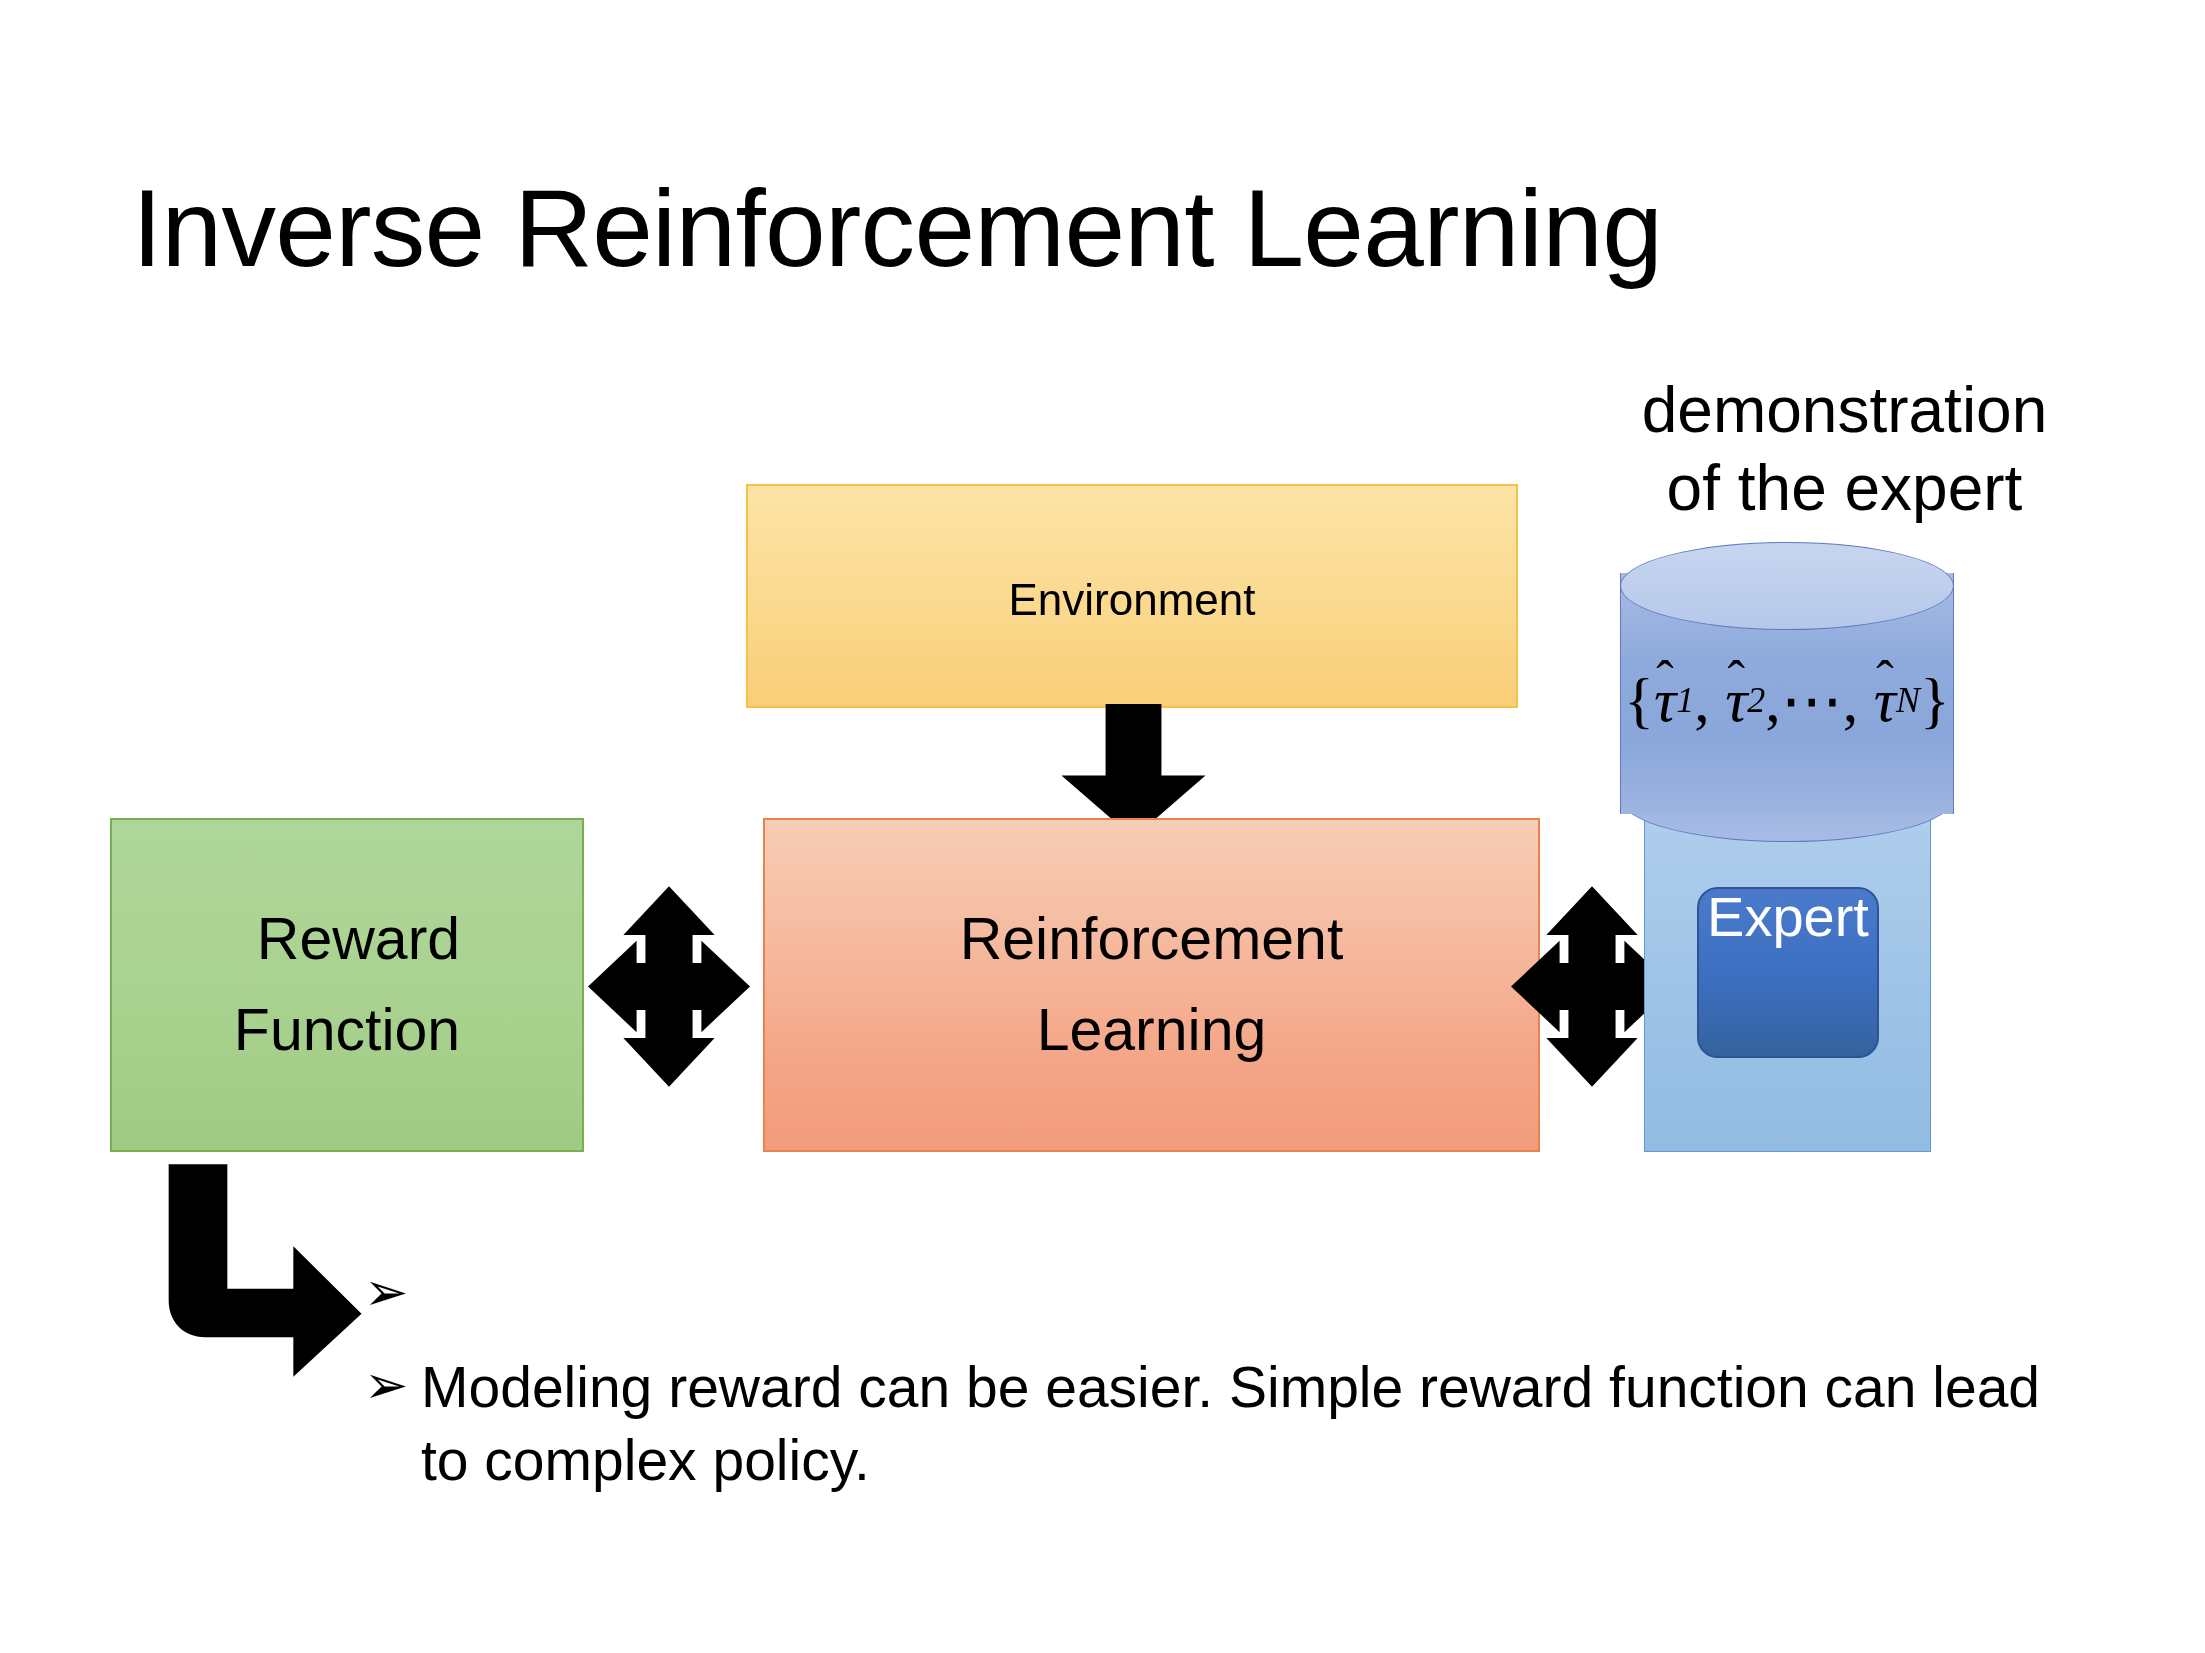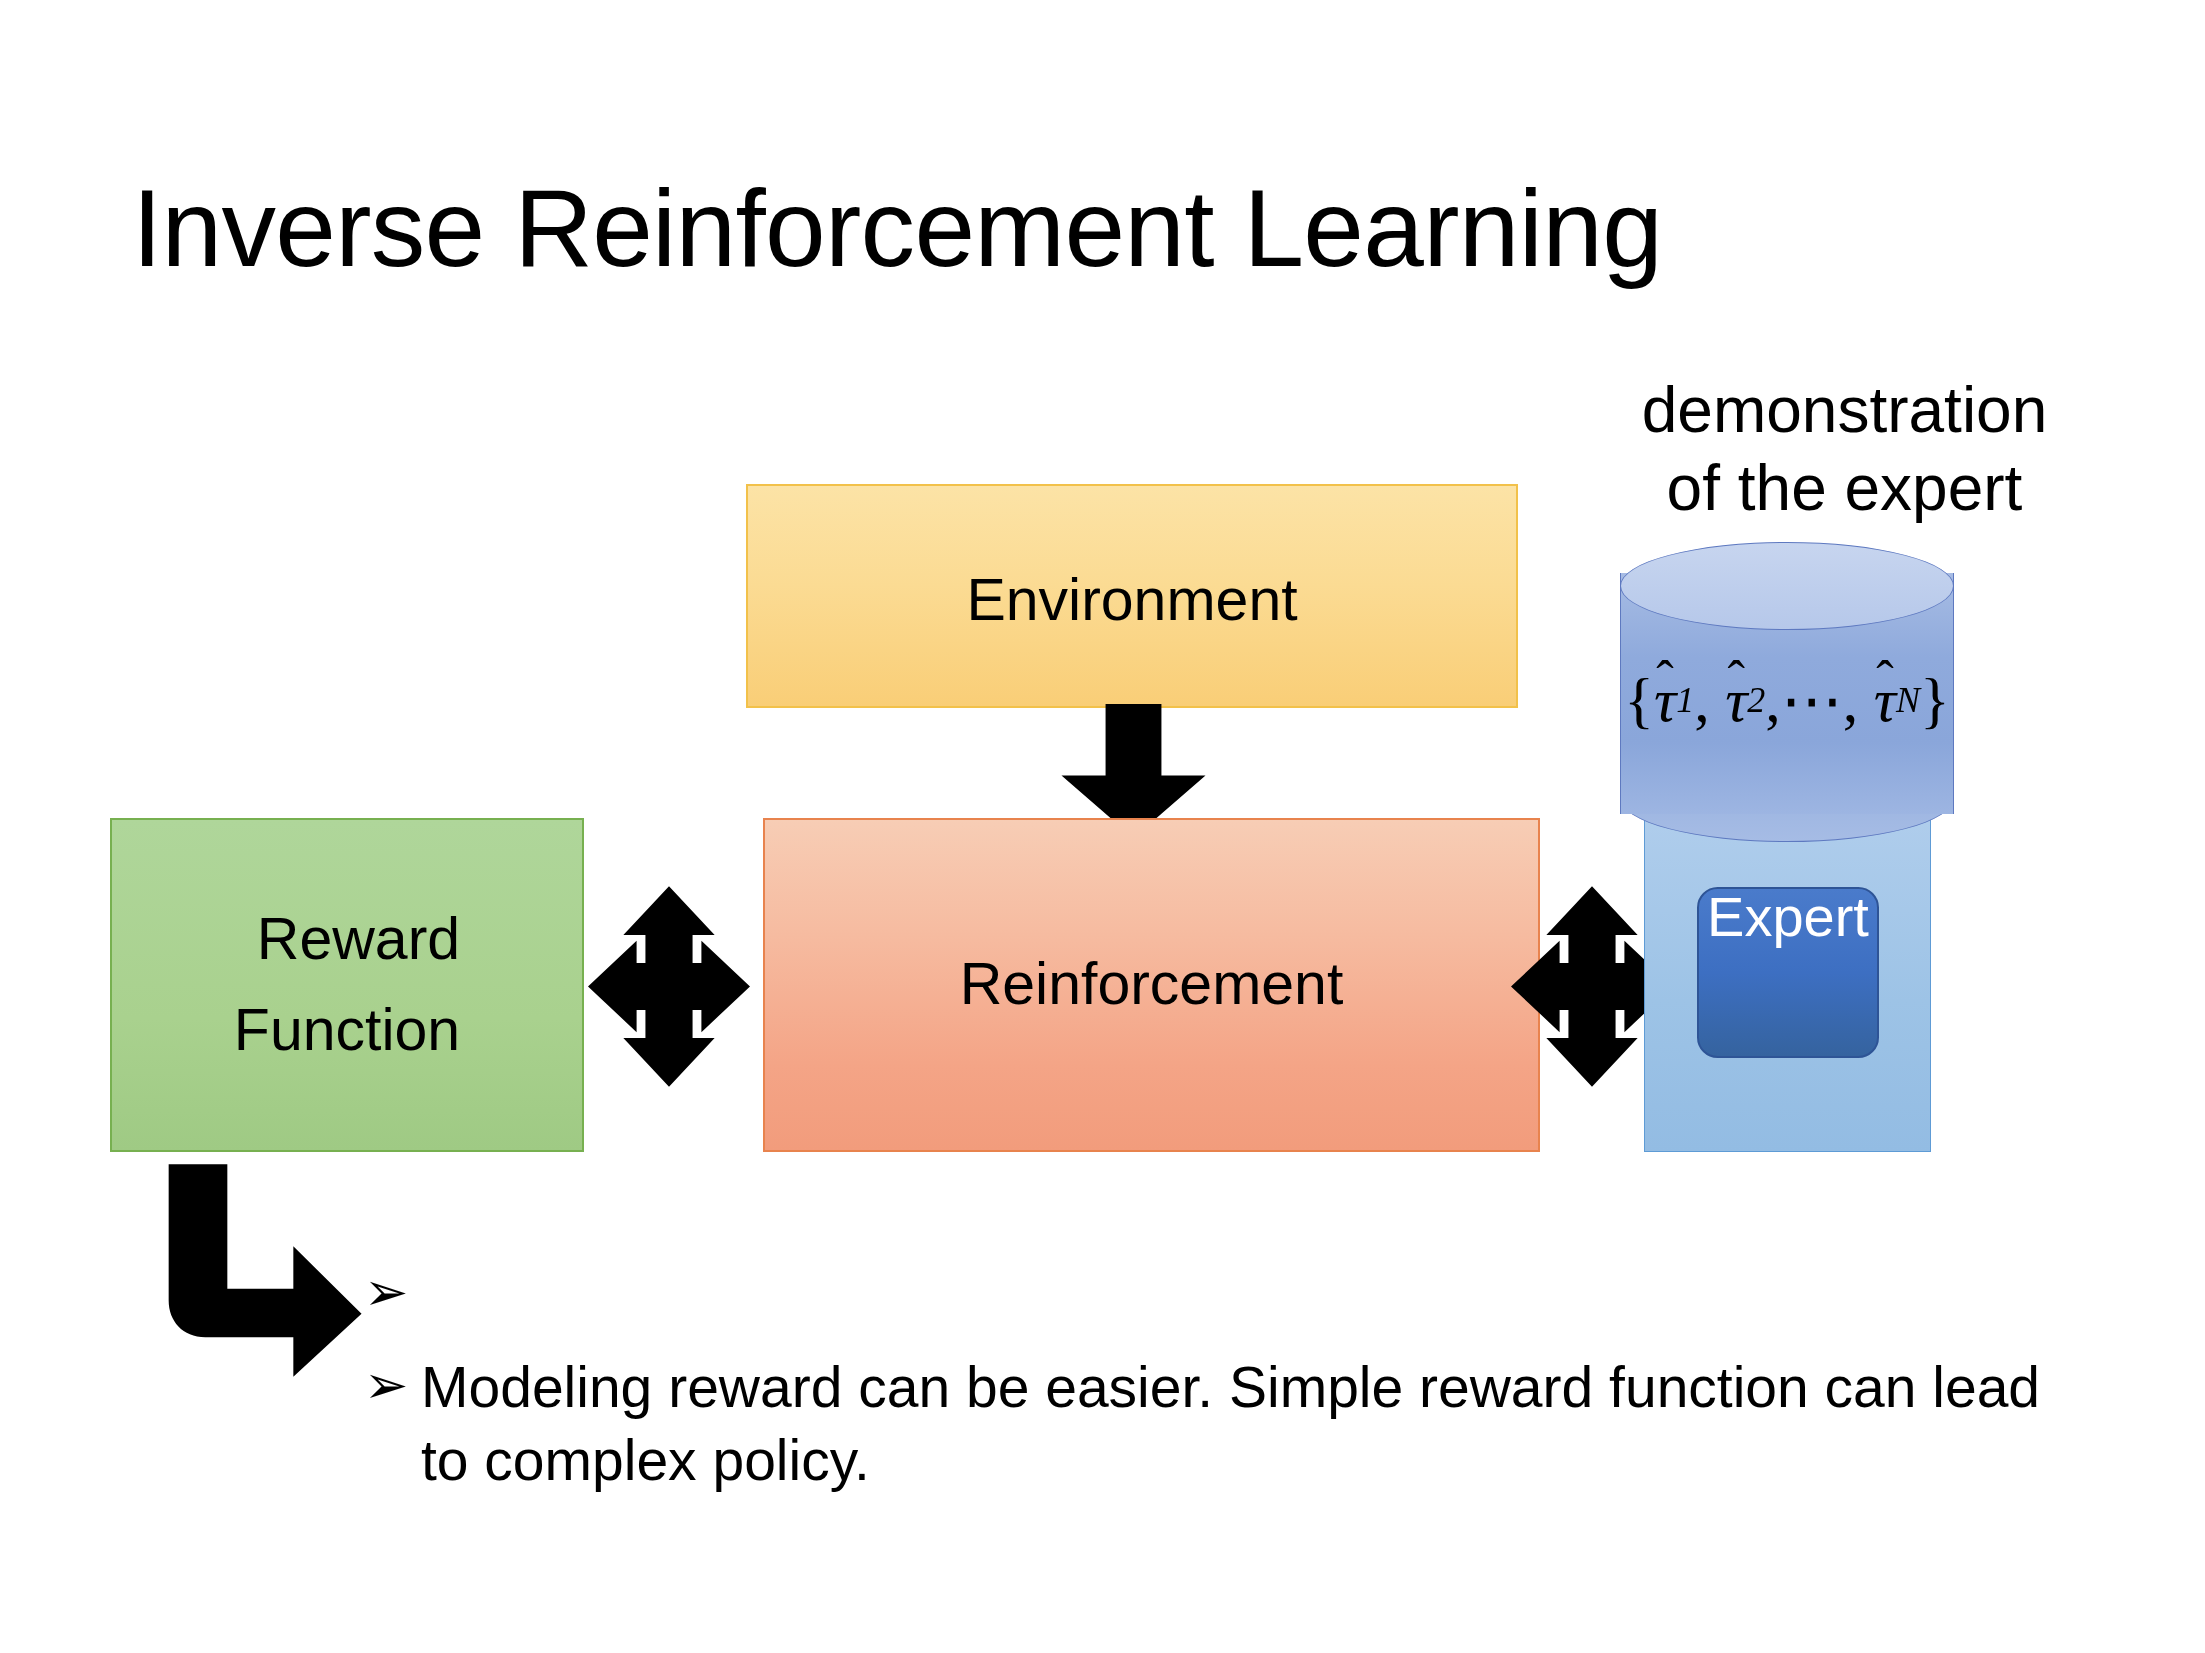--- a/index.html
+++ b/index.html
@@ -49,21 +49,21 @@
 
   #env-box {
     left: 746px;
     top: 484px;
     width: 772px;
     height: 224px;
     background: linear-gradient(180deg, #FCE3A6 0%, #FBDB93 45%, #F9CE77 100%);
     border: 2.9px solid #F2C14A;
   }
   #env-label {
-    font-size: 59px;
+    font-size: 44px;
     line-height: 1.1;
     color: #000;
     margin-top: 8px;
   }
 
   #rl-box {
     left: 746px;
     top: 818px;
     width: 777px;
     height: 334px;
@@ -277,20 +277,21 @@
 
   <svg class="arrow-svg" id="arrow-left-pair" width="162" height="221" viewBox="0 0 220 300">
 
     <polygon points="0,150 66,88 66,118 154,118 154,88 220,150 154,212 154,182 66,182 66,212" fill="#000000"></polygon>
     <polygon points="110,14 172,80 142,80 142,220 172,220 110,286 48,220 78,220 78,80 48,80" fill="#000000"></polygon>
   </svg>
 
   <div class="box" id="rl-box">
     <span id="rl-label">
       <span>Reinforcement</span><br>
+      <span>Learning</span>
     </span>
   </div>
 
   <svg class="arrow-svg" id="arrow-right-pair" width="162" height="221" viewBox="0 0 220 300">
     <polygon points="0,150 66,88 66,118 154,118 154,88 220,150 154,212 154,182 66,182 66,212" fill="#000000"></polygon>
     <polygon points="110,14 172,80 142,80 142,220 172,220 110,286 48,220 78,220 78,80 48,80" fill="#000000"></polygon>
   </svg>
 
   <div id="demo-caption">
     <span>demonstration</span><br>

